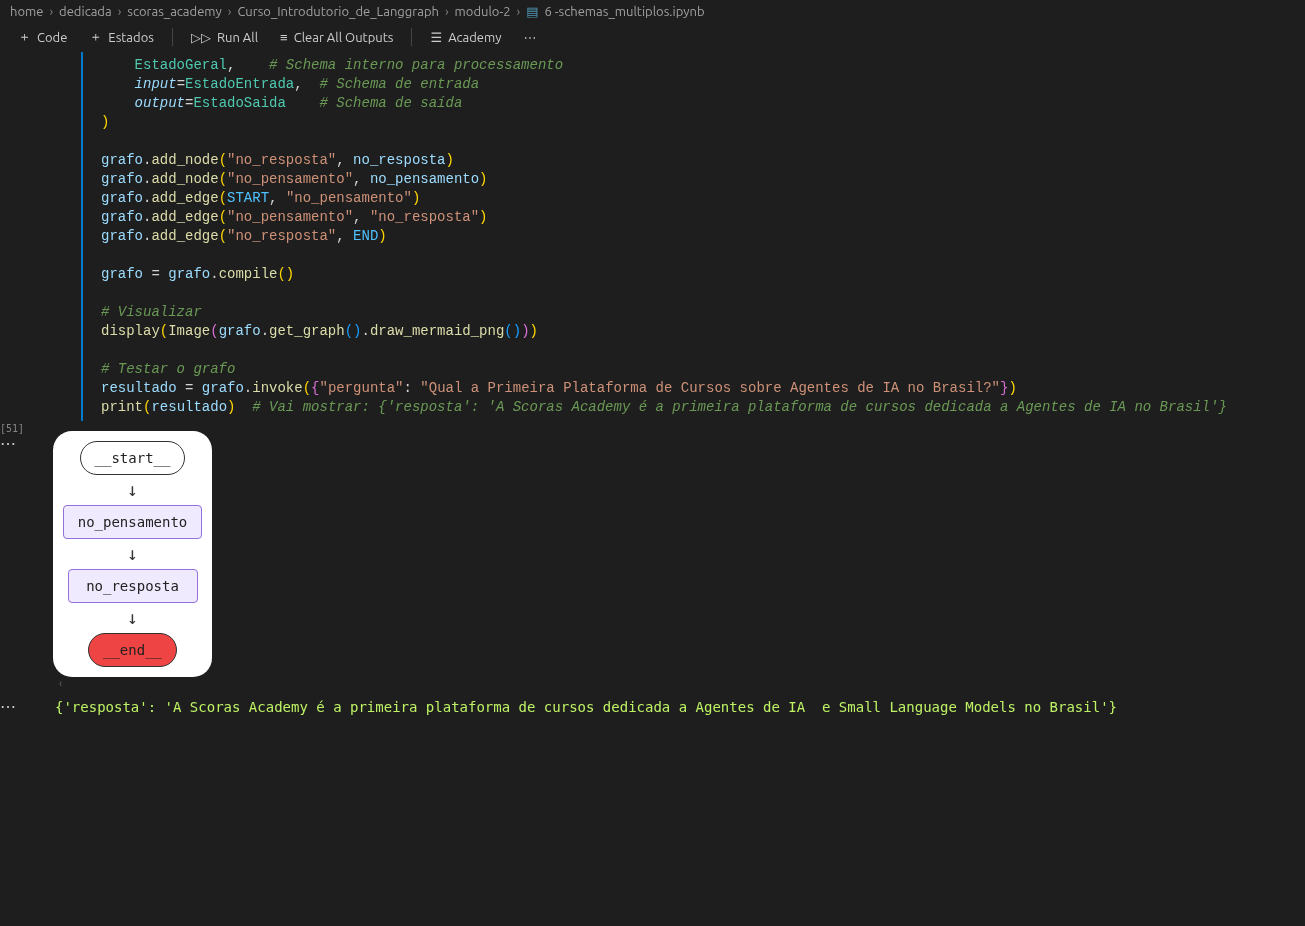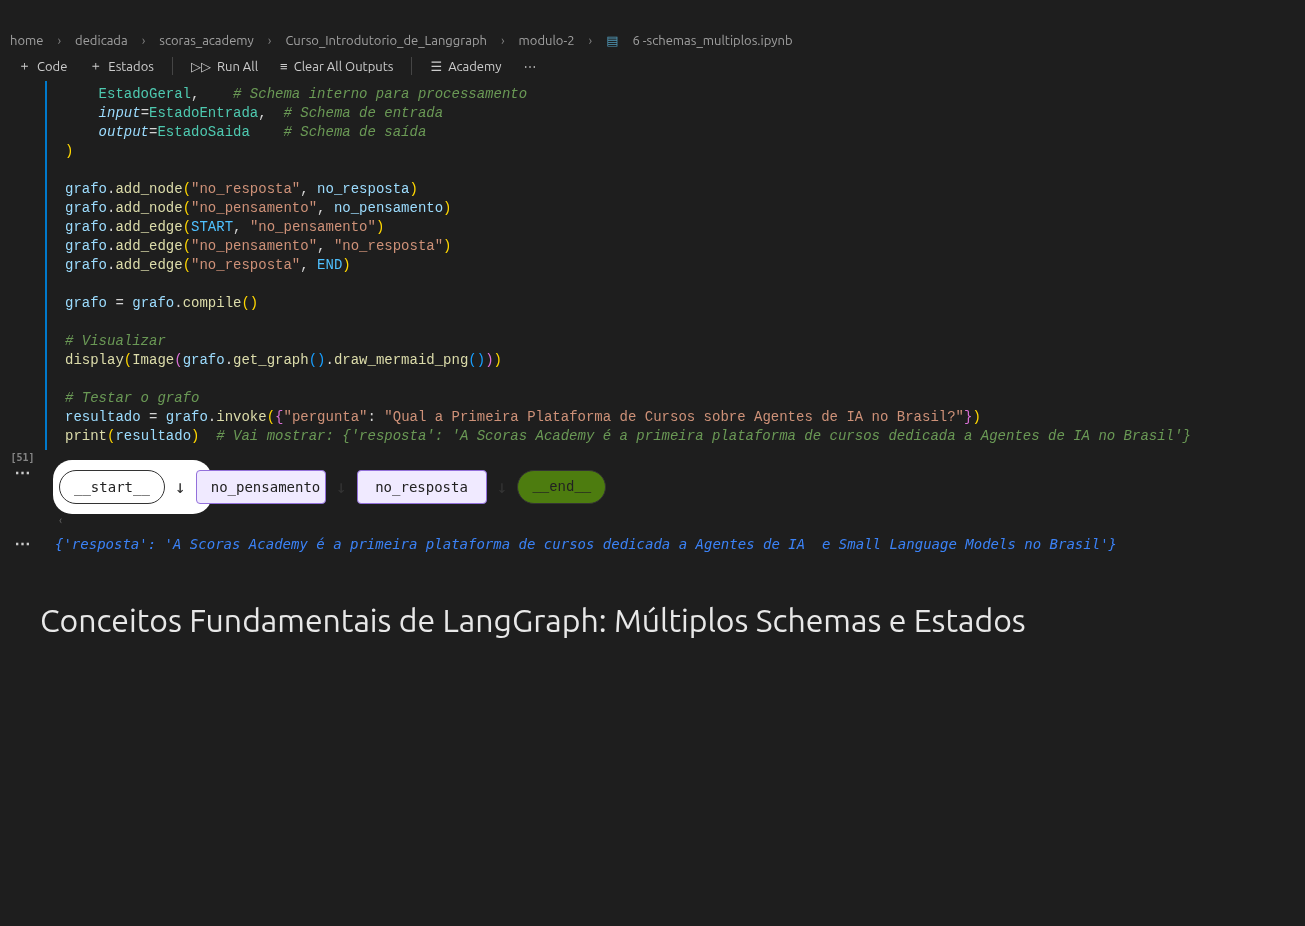--- a/index.html
+++ b/index.html
@@ -7,26 +7,25 @@
   background: #1e1e1e;
   color: #cccccc;
   font-family: "Segoe UI", Ubuntu, sans-serif;
   font-size: 13px;
   width: 1305px;
   height: 926px;
   overflow: hidden;
 }
 .breadcrumb {
   display: flex;
-  gap: 14px;
+  gap: 6px;
   padding: 4px 10px;
   color: #a0a0a0;
   font-size: 13px;
   height: 22px;
-  margin-top: 29px;
 }
 .breadcrumb .sep { color: #808080; }
 .breadcrumb .crumb { cursor: pointer; }
 .breadcrumb .file-icon { color: #519aba; }
 .toolbar {
   display: flex;
   align-items: center;
   gap: 2px;
   padding: 4px 8px;
   height: 30px;
@@ -46,42 +45,41 @@
 .notebook { padding: 0 0 0 0; }
 .cell {
   display: flex;
   align-items: flex-start;
 }
 .gutter {
   width: 45px;
   min-width: 45px;
   display: flex;
   flex-direction: column;
-  align-items: center;
   padding-top: 2px;
-  font-weight: bold;
 }
 .exec-count {
   color: #858585;
   font-size: 10px;
   font-family: Consolas, monospace;
 }
 .ellipsis {
   color: #cccccc;
   font-size: 16px;
   cursor: pointer;
   user-select: none;
 }
 .cell-main {
   flex: 1;
   padding-right: 20px;
 }
 .code-cell .cell-main {
   border-left: 2px solid #007acc;
   padding-left: 0;
+  margin-left: 36px;
 }
 pre.code {
   font-family: Consolas, "Courier New", monospace;
   font-size: 14px;
   line-height: 19px;
   padding: 4px 0 4px 18px;
   white-space: pre;
   color: #d4d4d4;
 }
 .tk-ident { color: #9cdcfe; }
@@ -95,46 +93,45 @@
 .tk-paren2 { color: #da70d6; }
 .tk-paren3 { color: #179fff; }
 .tk-op { color: #d4d4d4; }
 
 .output-area { padding: 10px 10px 6px 8px; }
 .graph-img {
   background: #ffffff;
   width: 159px;
   padding: 10px 6px;
   display: flex;
-  flex-direction: row;
+  flex-direction: column;
   align-items: center;
   gap: 10px;
   font-family: Consolas, monospace;
   color: #222;
   border-radius: 19px;
 }
 .gnode {
   border: 1.5px solid #9370db;
   padding: 8px 14px;
   text-align: center;
   font-size: 14px;
 }
 .gnode.start { border-radius: 18px; background: #fff; border-color: #333; }
-.gnode.end { border-radius: 18px; background: #4d7c0f; border-color: #333; font-family: Liberation Mono, monospace; }
+.gnode.end { border-radius: 18px; background: #ef4444; border-color: #333; }
 .gnode.step { border-radius: 4px; background: #f0eaff; border-color: #9370db; min-width: 130px; }
 .garrow { font-size: 18px; color: #333; line-height: 10px; }
 .garrow::before { content: "↓"; }
 
 .output-text {
   font-family: Consolas, monospace;
   font-size: 14px;
-  color: #3b82f6;
+  color: #bef264;
   padding: 4px 10px 20px 10px;
   white-space: pre;
-  font-style: italic;
 }
 .scroll-indicator {
   color: #666;
   font-size: 11px;
   padding-left: 6px;
 }
 .md-heading {
   font-size: 32px;
   font-weight: 400;
   color: #e8e8e8;
@@ -238,17 +235,14 @@
 
   <div class="cell">
     <div class="gutter">
       <div class="ellipsis">⋯</div>
     </div>
     <div class="cell-main">
       <div class="output-text">{'resposta': 'A Scoras Academy é a primeira plataforma de cursos dedicada a Agentes de IA  e Small Language Models no Brasil'}</div>
     </div>
   </div>
 
-  <div class="cell">
-    <div class="md-heading">Conceitos Fundamentais de LangGraph: Múltiplos Schemas e Estados</div>
-  </div>
 
 </div>
 
 </body></html>

